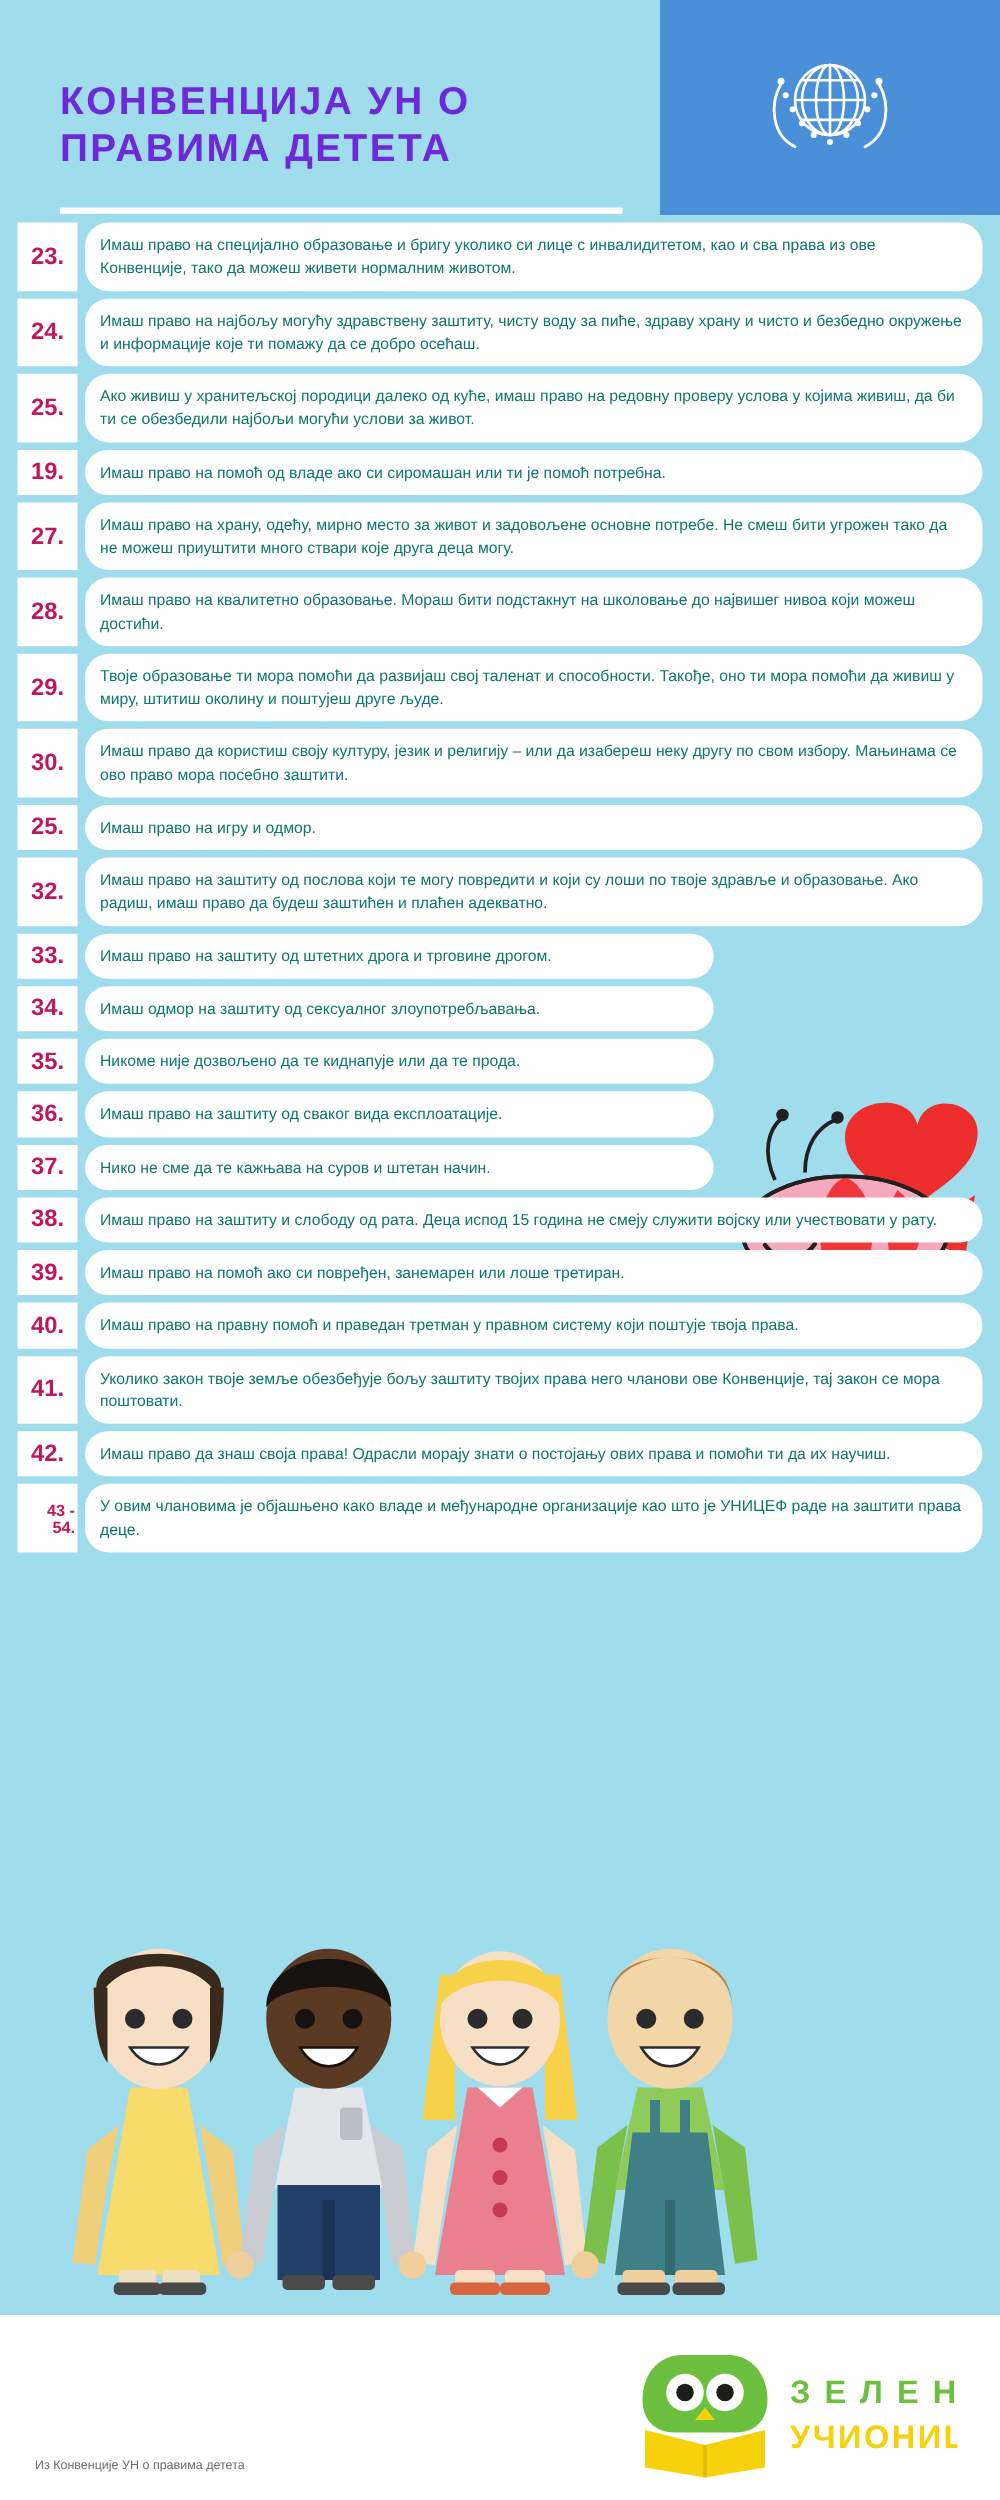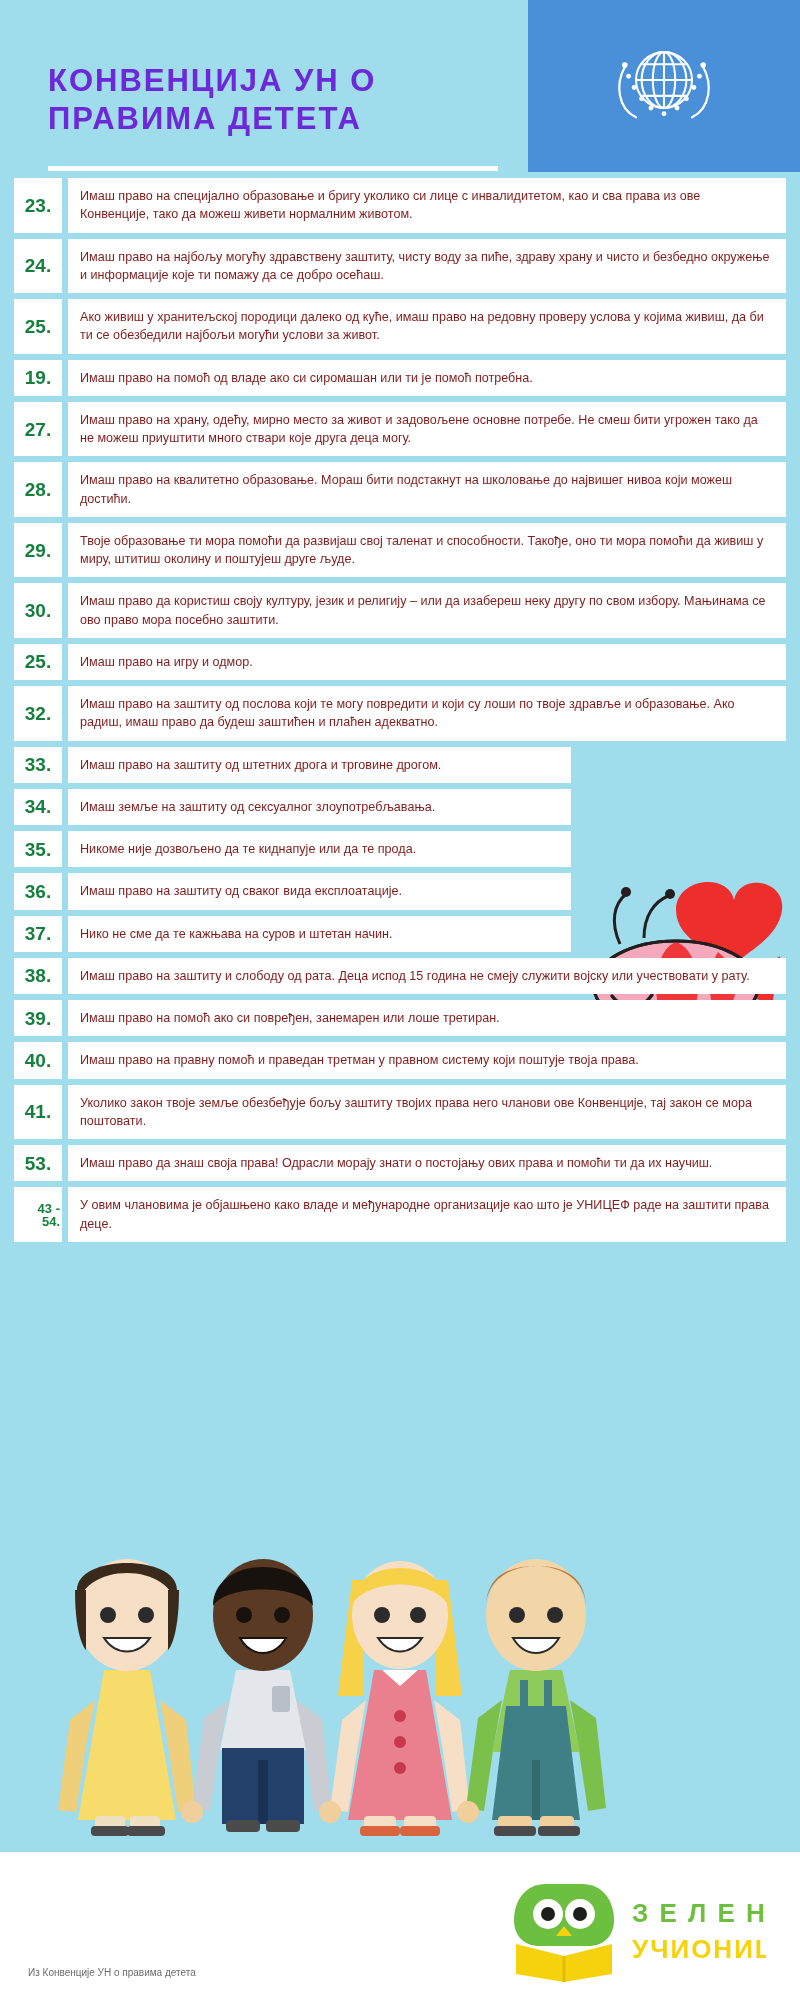--- a/index.html
+++ b/index.html
@@ -69,40 +69,41 @@
     z-index: 3;
   }
   .article-row {
     display: flex;
     align-items: stretch;
     margin-bottom: 6px;
   }
   .article-num {
     flex: 0 0 48px;
     background: #ffffff;
-    color: #15803d;
+    color: #be185d;
     font-size: 19px;
     font-weight: bold;
     display: flex;
     align-items: center;
     justify-content: center;
     padding: 6px 2px;
     line-height: 1;
   }
   .article-num.small { font-size: 13px; text-align: right; }
   .article-text {
     flex: 1 1 auto;
     background: #ffffff;
     margin-left: 6px;
-    color: #7f1d1d;
+    color: #0f766e;
     font-size: 12.6px;
     line-height: 1.45;
     padding: 9px 14px 9px 12px;
     display: flex;
     align-items: center;
+    border-radius: 19px;
   }
   .article-text span { display: block; }
 
   
   .article-row.narrow .article-text { margin-right: 215px; }
 
   
   .bee {
     position: absolute;
     right: 12px;
@@ -283,21 +284,21 @@
     <div class="article-row narrow">
       <div class="article-num">33.</div>
       <div class="article-text">
           <span>Имаш право на заштиту од штетних дрога и трговине дрогом.</span>
         </div>
     </div>
 
     <div class="article-row narrow">
       <div class="article-num">34.</div>
       <div class="article-text">
-          <span>Имаш земље на заштиту од сексуалног злоупотребљавања.</span>
+          <span>Имаш одмор на заштиту од сексуалног злоупотребљавања.</span>
         </div>
     </div>
 
     <div class="article-row narrow">
       <div class="article-num">35.</div>
       <div class="article-text">
           <span>Никоме није дозвољено да те киднапује или да те прода.</span>
         </div>
     </div>
 
@@ -337,21 +338,21 @@
     </div>
 
     <div class="article-row">
       <div class="article-num">41.</div>
       <div class="article-text">
           <span>Уколико закон твоје земље обезбеђује бољу заштиту твојих права него чланови ове Конвенције, тај закон се мора поштовати.</span>
         </div>
     </div>
 
     <div class="article-row">
-      <div class="article-num">53.</div>
+      <div class="article-num">42.</div>
       <div class="article-text">
           <span>Имаш право да знаш своја права! Одрасли морају знати о постојању ових права и помоћи ти да их научиш.</span>
         </div>
     </div>
 
     <div class="article-row">
       <div class="article-num small">43 - 54.</div>
       <div class="article-text">
           <span>У овим члановима је објашњено како владе и међународне организације као што је УНИЦЕФ раде на заштити права деце.</span>
         </div>

